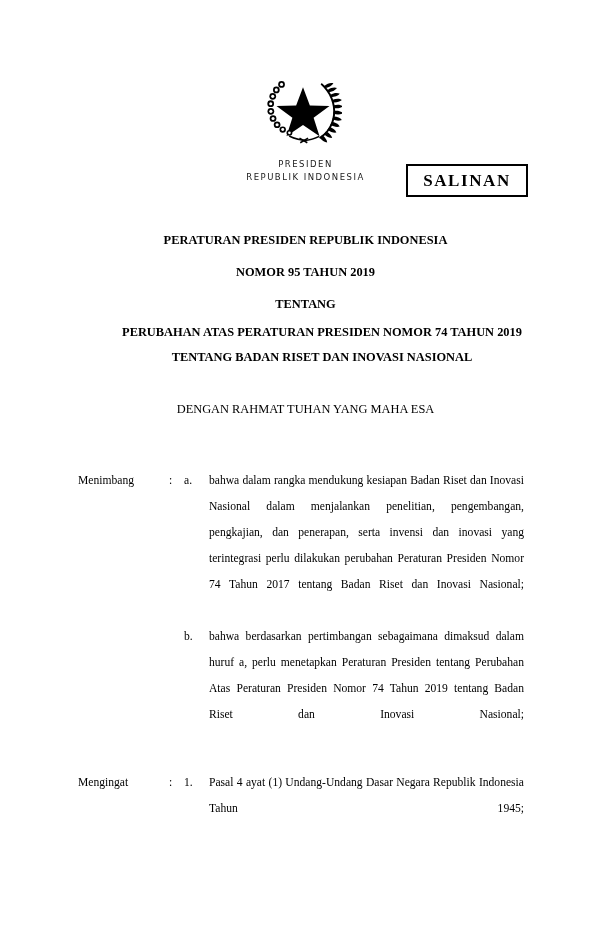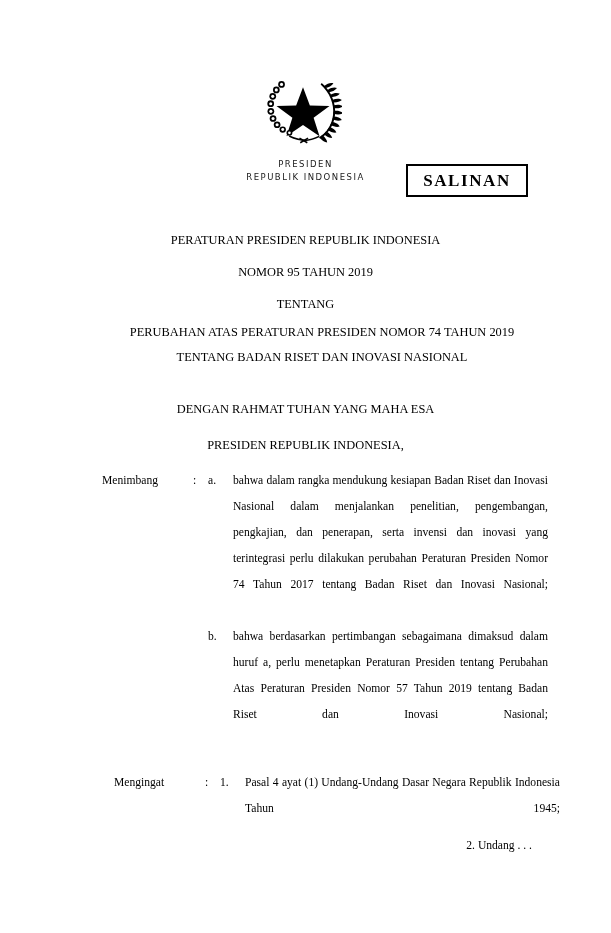--- a/index.html
+++ b/index.html
@@ -78,45 +78,46 @@
 
   
   .title-block {
     position: absolute;
     left: 0;
     top: 224px;
     width: 611px;
     text-align: center;
     font-size: 12.4px;
     line-height: 32px;
+    font-weight: bold;
   }
   .title-block .t-line { display: block; white-space: nowrap; }
   .title-block .t-tight { line-height: 25px; margin-left: 33px; }
 
   
   .enact-block {
     position: absolute;
     left: 0;
     top: 391px;
     width: 611px;
     text-align: center;
     font-size: 12.4px;
     line-height: 36px;
   }
   .enact-block .e-line { display: block; white-space: nowrap; font-family: Liberation Serif, serif; }
 
   
   .clause {
     position: absolute;
-    left: 102px;
+    left: 78px;
     width: 446px;
     font-size: 11.6px;
   }
   #clause-menimbang { top: 468px; }
-  #clause-mengingat { top: 770px; margin-left: 12px; }
+  #clause-mengingat { top: 770px; }
 
   .clause-label {
     position: absolute;
     left: 0;
     top: 0;
     width: 86px;
     line-height: 26px;
     white-space: nowrap;
   }
   .clause-colon {
@@ -266,46 +267,42 @@
   <div class="title-block">
     <span class="t-line">PERATURAN PRESIDEN REPUBLIK INDONESIA</span>
     <span class="t-line">NOMOR 95 TAHUN 2019</span>
     <span class="t-line">TENTANG</span>
     <span class="t-line t-tight">PERUBAHAN ATAS PERATURAN PRESIDEN NOMOR 74 TAHUN 2019</span>
     <span class="t-line t-tight">TENTANG BADAN RISET DAN INOVASI NASIONAL</span>
   </div>
 
   <div class="enact-block">
     <span class="e-line">DENGAN RAHMAT TUHAN YANG MAHA ESA</span>
-    <span class="e-line">PRESIDEN REPUBLIK INDONESIA,</span>
   </div>
 
   <div class="clause" id="clause-menimbang">
     <span class="clause-label">Menimbang</span>
     <span class="clause-colon">:</span>
     <ul class="clause-items">
       <li class="clause-item">
         <span class="clause-marker">a.</span>
         <span class="clause-text">bahwa dalam rangka mendukung kesiapan Badan Riset dan Inovasi Nasional dalam menjalankan penelitian, pengembangan, pengkajian, dan penerapan, serta invensi dan inovasi yang terintegrasi perlu dilakukan perubahan Peraturan Presiden Nomor 74 Tahun 2017 tentang Badan Riset dan Inovasi Nasional;</span>
       </li>
       <li class="clause-item">
         <span class="clause-marker">b.</span>
-        <span class="clause-text">bahwa berdasarkan pertimbangan sebagaimana dimaksud dalam huruf a, perlu menetapkan Peraturan Presiden tentang Perubahan Atas Peraturan Presiden Nomor 57 Tahun 2019 tentang Badan Riset dan Inovasi Nasional;</span>
+        <span class="clause-text">bahwa berdasarkan pertimbangan sebagaimana dimaksud dalam huruf a, perlu menetapkan Peraturan Presiden tentang Perubahan Atas Peraturan Presiden Nomor 74 Tahun 2019 tentang Badan Riset dan Inovasi Nasional;</span>
       </li>
     </ul>
   </div>
 
   <div class="clause" id="clause-mengingat">
     <span class="clause-label">Mengingat</span>
     <span class="clause-colon">:</span>
     <ul class="clause-items">
       <li class="clause-item">
         <span class="clause-marker">1.</span>
         <span class="clause-text">Pasal 4 ayat (1) Undang-Undang Dasar Negara Republik Indonesia Tahun 1945;</span>
       </li>
     </ul>
   </div>
 
-  <div class="catchword">
-    <span>2. Undang . . .</span>
-  </div>
 
 </div>
 
 </body></html>

